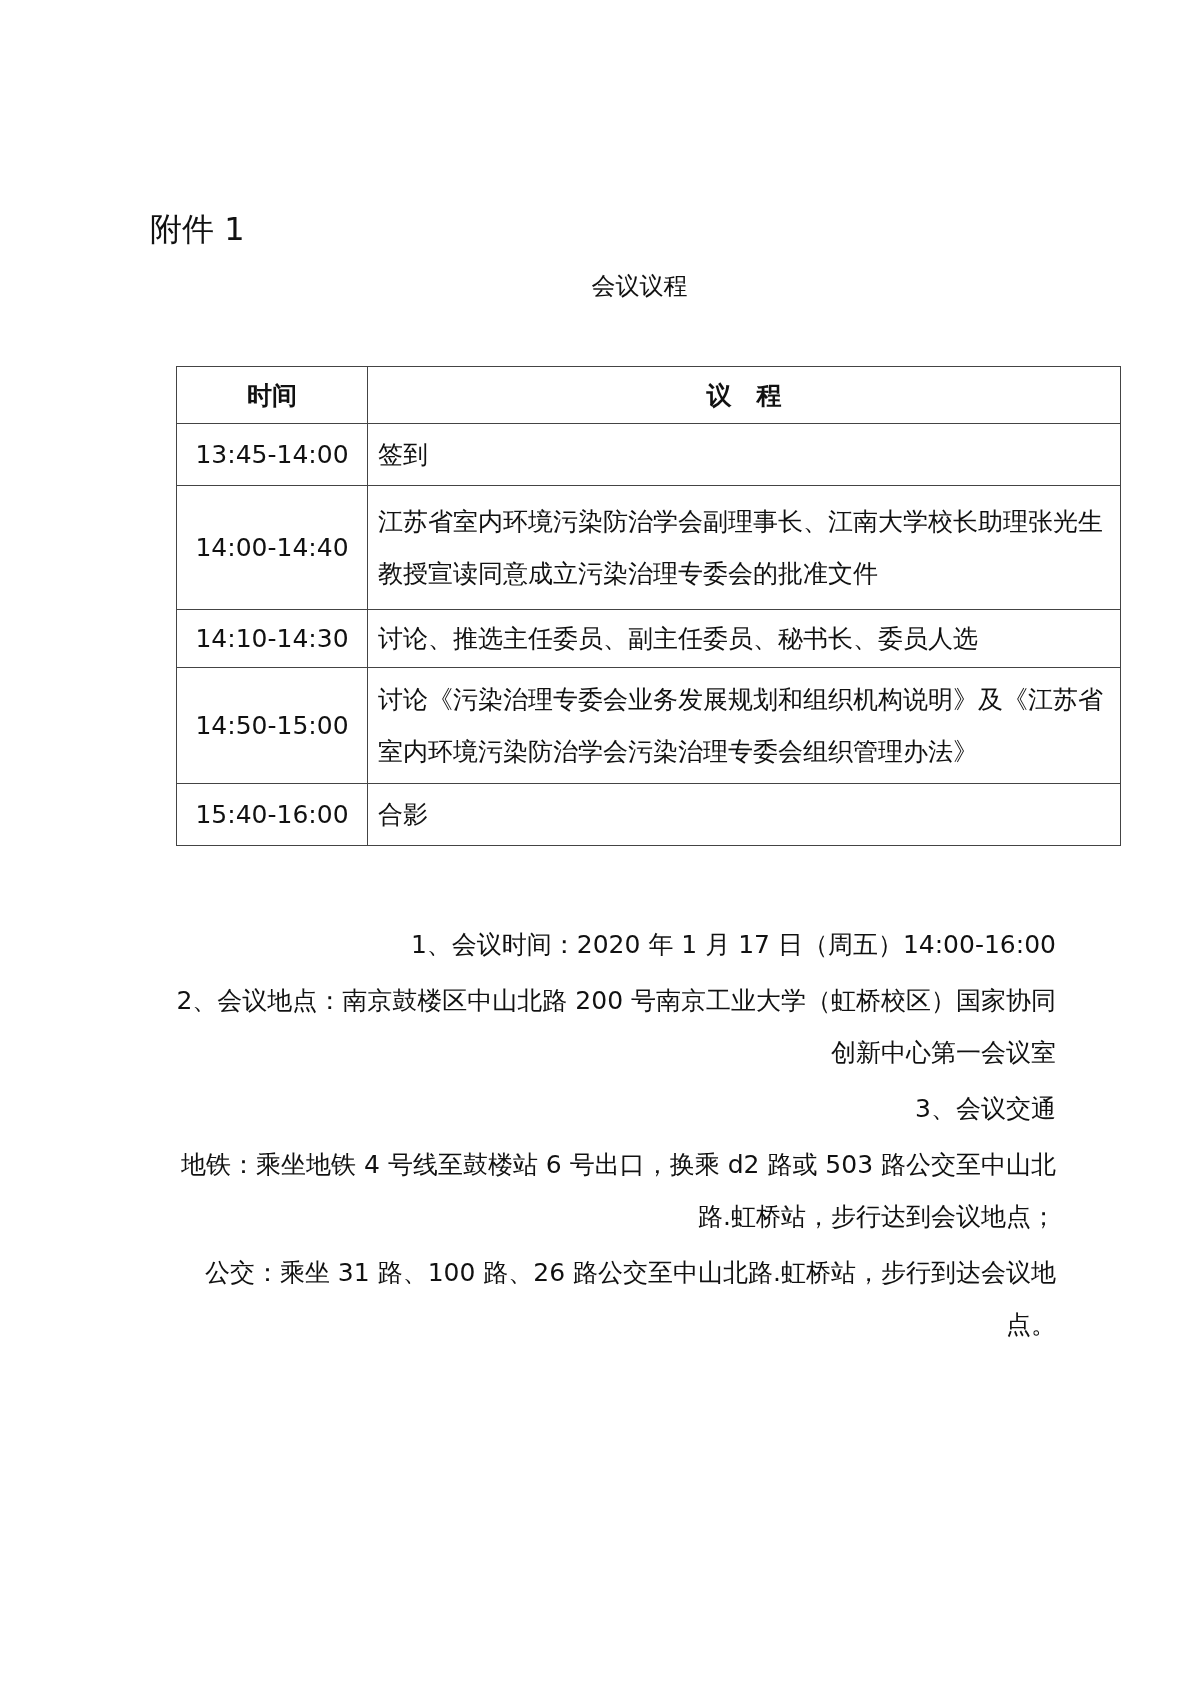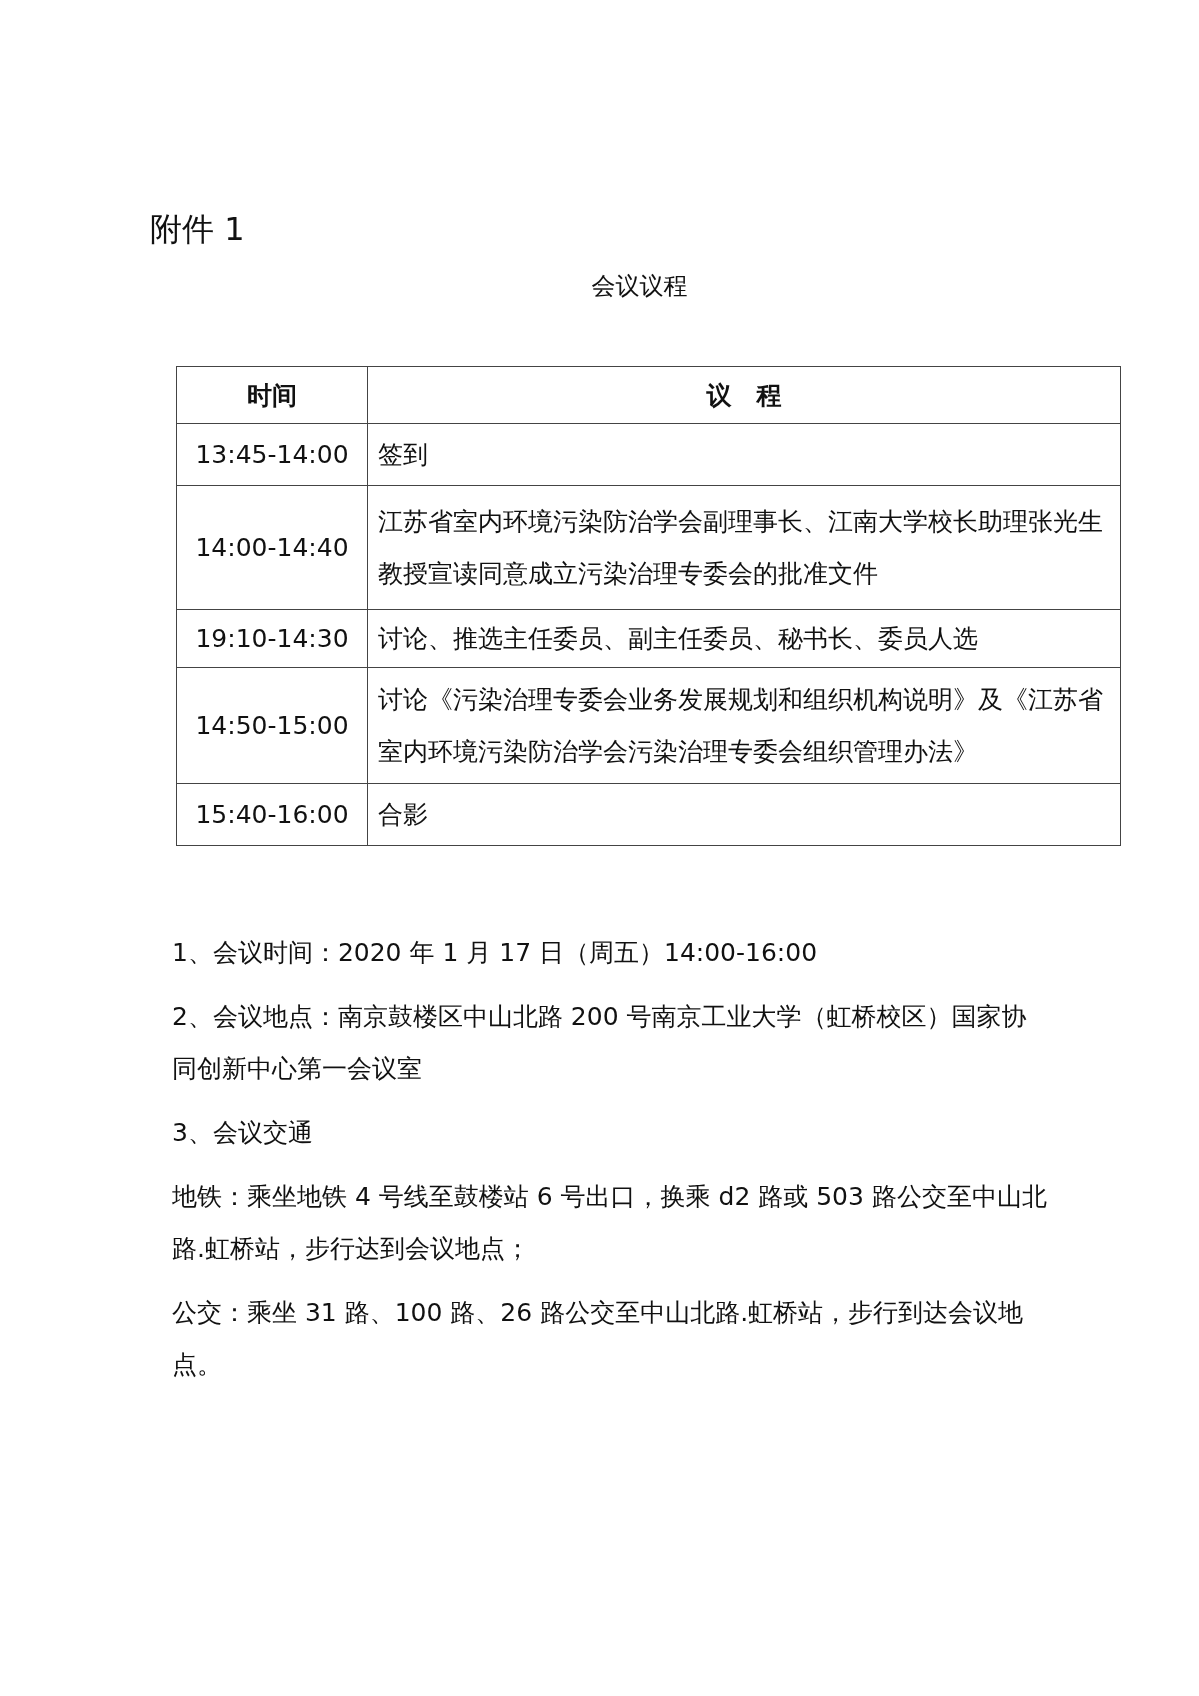--- a/index.html
+++ b/index.html
@@ -13,21 +13,21 @@
     position: absolute; left: 136px; top: 366px; width: 945px;
     border-collapse: collapse; font-size: 25px; margin-left: 40px;
   }
   table.agenda td, table.agenda th {
     border: 1.5px solid #444; padding: 0 10px; vertical-align: middle;
   }
   table.agenda th { font-weight: bold; height: 56px; font-size: 25px; }
   table.agenda td.time { width: 170px; text-align: center; white-space: nowrap; }
   table.agenda td.item { line-height: 52px; }
   .notes { position: absolute; left: 160px; top: 915px; width: 900px; font-size: 25px; line-height: 52px; }
-  .notes p { margin: 12px; }
+  .notes p { margin: 4px; text-align: right; }
 </style>
 </head>
 <body>
 
 <div class="attachment">附件 1</div>
 <div class="title">会议议程</div>
 
 <table class="agenda">
   <thead>
     <tr>
@@ -38,21 +38,21 @@
   <tbody>
     <tr style="height:62px">
       <td class="time">13:45-14:00</td>
       <td class="item">签到</td>
     </tr>
     <tr style="height:124px">
       <td class="time">14:00-14:40</td>
       <td class="item">江苏省室内环境污染防治学会副理事长、江南大学校长助理张光生教授宣读同意成立污染治理专委会的批准文件</td>
     </tr>
     <tr style="height:58px">
-      <td class="time">19:10-14:30</td>
+      <td class="time">14:10-14:30</td>
       <td class="item">讨论、推选主任委员、副主任委员、秘书长、委员人选</td>
     </tr>
     <tr style="height:116px">
       <td class="time">14:50-15:00</td>
       <td class="item">讨论《污染治理专委会业务发展规划和组织机构说明》及《江苏省室内环境污染防治学会污染治理专委会组织管理办法》</td>
     </tr>
     <tr style="height:62px">
       <td class="time">15:40-16:00</td>
       <td class="item">合影</td>
     </tr>

